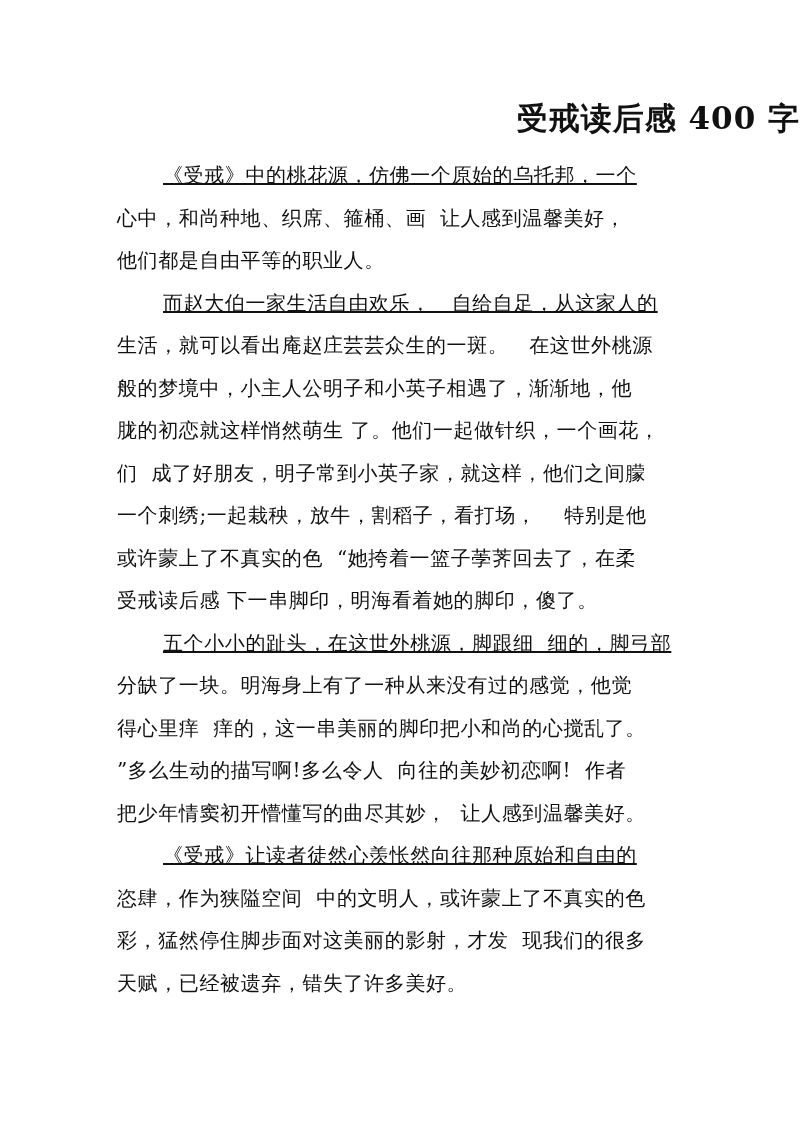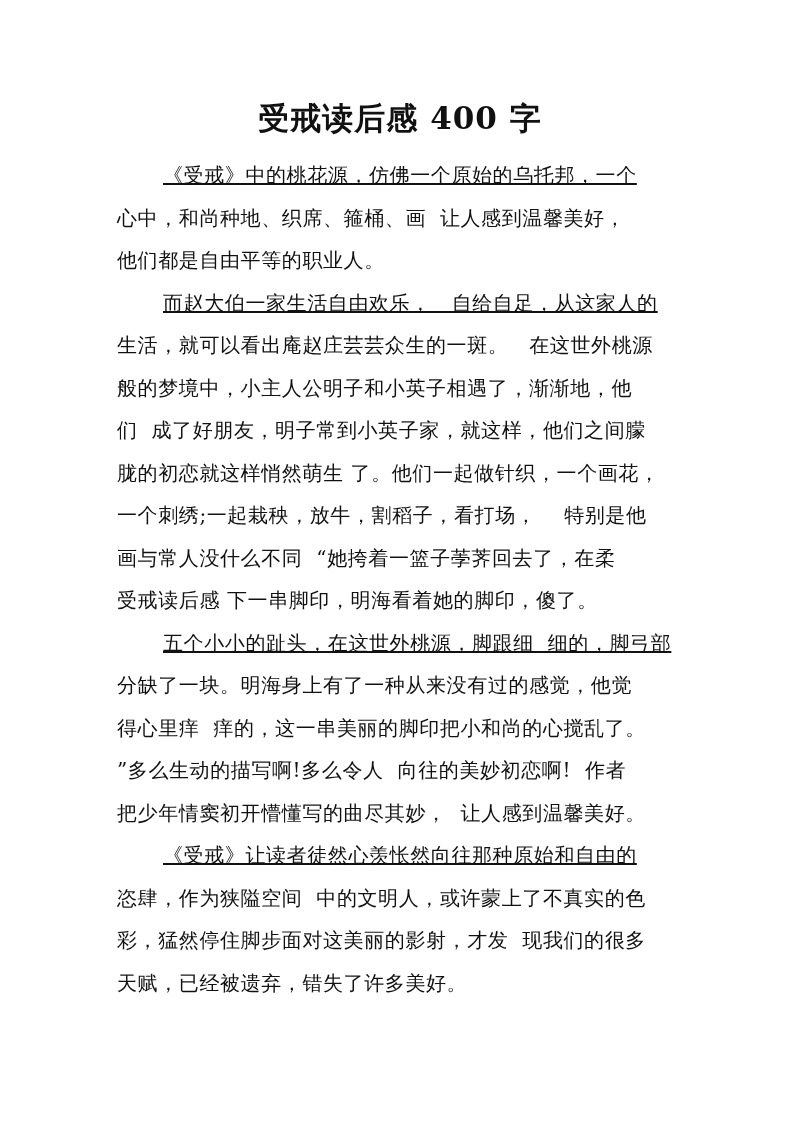--- a/index.html
+++ b/index.html
@@ -1,39 +1,39 @@
 <!DOCTYPE html>
 <html><head>
 <meta charset="utf-8">
 <style>
   html, body { margin:0; padding:0; background:#ffffff; }
   body { width:800px; height:1132px; position:relative; overflow:hidden;
          font-family: "DejaVu Serif", "Liberation Serif", serif; color:#111; }
-  .title { position:absolute; top:98px; left:0; width:800px; text-align:center;
+  .title { position:absolute; top:98px; left:0; width:800px; text-align:right;
            font-size:31px; font-weight:bold; letter-spacing:1px; }
   .lines { position:absolute; top:160px; left:117px; width:570px; }
   .line { height:42.5px; line-height:30px; font-size:20px; white-space:pre; letter-spacing:0.6px; }
   .line.indent { padding-left:46px;text-decoration:underline; }
 </style>
 </head>
 <body>
 
 <div>
   <div class="title">受戒读后感 400 字</div>
   <div class="lines">
     <div class="line indent">《受戒》中的桃花源，仿佛一个原始的乌托邦，一个</div>
     <div class="line">心中，和尚种地、织席、箍桶、画  让人感到温馨美好，</div>
     <div class="line">他们都是自由平等的职业人。</div>
     <div class="line indent">而赵大伯一家生活自由欢乐，   自给自足，从这家人的</div>
     <div class="line">生活，就可以看出庵赵庄芸芸众生的一斑。   在这世外桃源</div>
     <div class="line">般的梦境中，小主人公明子和小英子相遇了，渐渐地，他</div>
+    <div class="line">胧的初恋就这样悄然萌生 了。他们一起做针织，一个画花，</div>
     <div class="line">们  成了好朋友，明子常到小英子家，就这样，他们之间朦</div>
-    <div class="line">胧的初恋就这样悄然萌生 了。他们一起做针织，一个画花，</div>
     <div class="line">一个刺绣;一起栽秧，放牛，割稻子，看打场，    特别是他</div>
-    <div class="line">画与常人没什么不同  “她挎着一篮子荸荠回去了，在柔</div>
+    <div class="line">或许蒙上了不真实的色  “她挎着一篮子荸荠回去了，在柔</div>
     <div class="line">受戒读后感 下一串脚印，明海看着她的脚印，傻了。</div>
     <div class="line indent">五个小小的趾头，在这世外桃源，脚跟细  细的，脚弓部</div>
     <div class="line">分缺了一块。明海身上有了一种从来没有过的感觉，他觉</div>
     <div class="line">得心里痒  痒的，这一串美丽的脚印把小和尚的心搅乱了。</div>
     <div class="line">”多么生动的描写啊!多么令人  向往的美妙初恋啊!  作者</div>
     <div class="line">把少年情窦初开懵懂写的曲尽其妙，  让人感到温馨美好。</div>
     <div class="line indent">《受戒》让读者徒然心羡怅然向往那种原始和自由的</div>
     <div class="line">恣肆，作为狭隘空间  中的文明人，或许蒙上了不真实的色</div>
     <div class="line">彩，猛然停住脚步面对这美丽的影射，才发  现我们的很多</div>
     <div class="line">天赋，已经被遗弃，错失了许多美好。</div>

